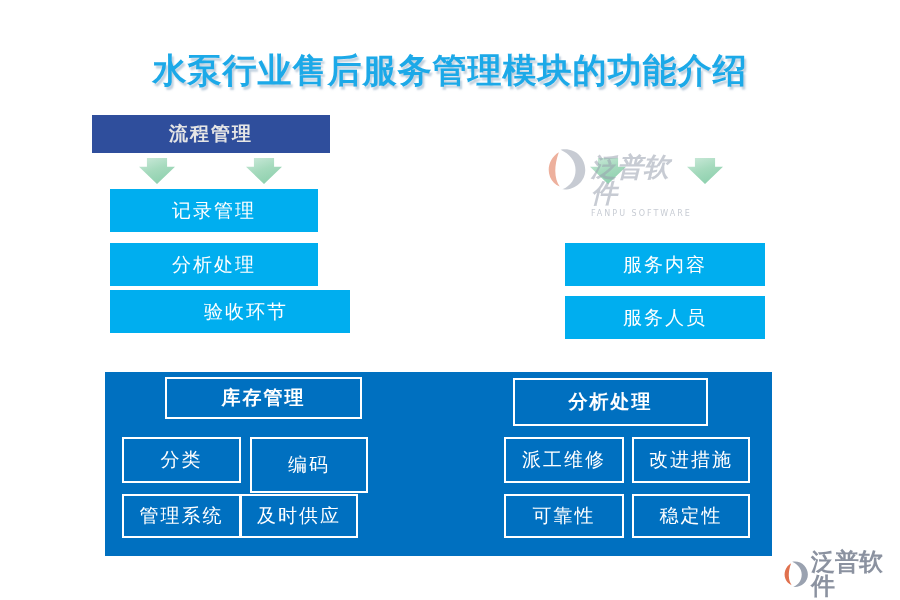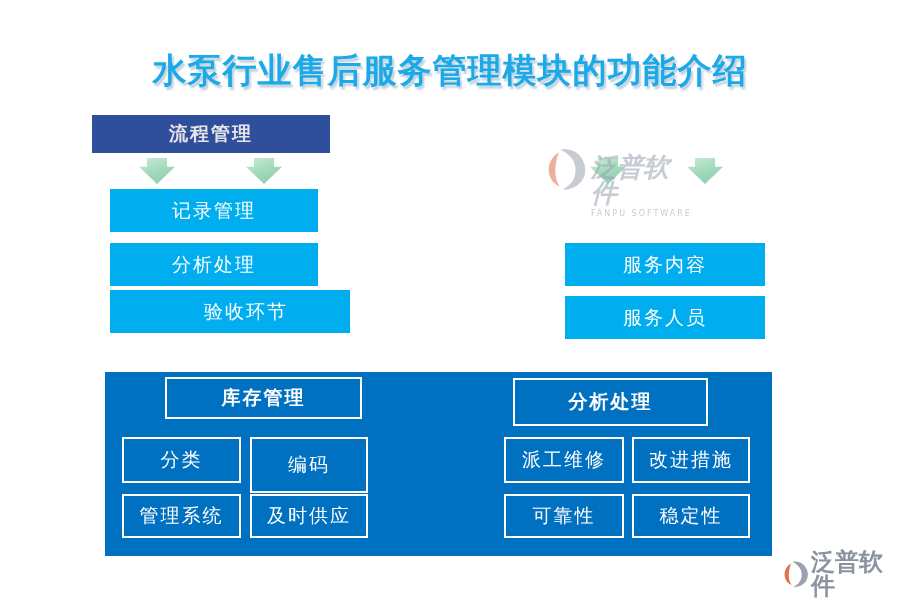--- a/index.html
+++ b/index.html
@@ -92,21 +92,21 @@
       <div class="wm-sub">FANPU SOFTWARE</div>
     </div>
   </div>
 
   <div id="bottom-panel">
 
     <div class="panel-box header" style="left:35px;top:5px;width:197px;height:42px;margin-left:25px;">库存管理</div>
     <div class="panel-box" style="left:17px;top:65px;width:119px;height:46px;">分类</div>
     <div class="panel-box" style="left:145px;top:65px;width:118px;height:56px;">编码</div>
     <div class="panel-box" style="left:17px;top:122px;width:119px;height:44px;">管理系统</div>
-    <div class="panel-box" style="left:145px;top:122px;width:118px;height:44px;text-align:center;">及时供应</div>
+    <div class="panel-box" style="left:135px;top:122px;width:118px;height:44px;text-align:center;">及时供应</div>
 
     <div class="panel-box header" style="left:408px;top:6px;width:195px;height:48px;">分析处理</div>
     <div class="panel-box" style="left:399px;top:65px;width:120px;height:46px;">派工维修</div>
     <div class="panel-box" style="left:527px;top:65px;width:118px;height:46px;text-align:center;">改进措施</div>
     <div class="panel-box" style="left:399px;top:122px;width:120px;height:44px;">可靠性</div>
     <div class="panel-box" style="left:527px;top:122px;width:118px;height:44px;">稳定性</div>
   </div>
 
   <div class="footer-logo">
     <div class="fl-row">

